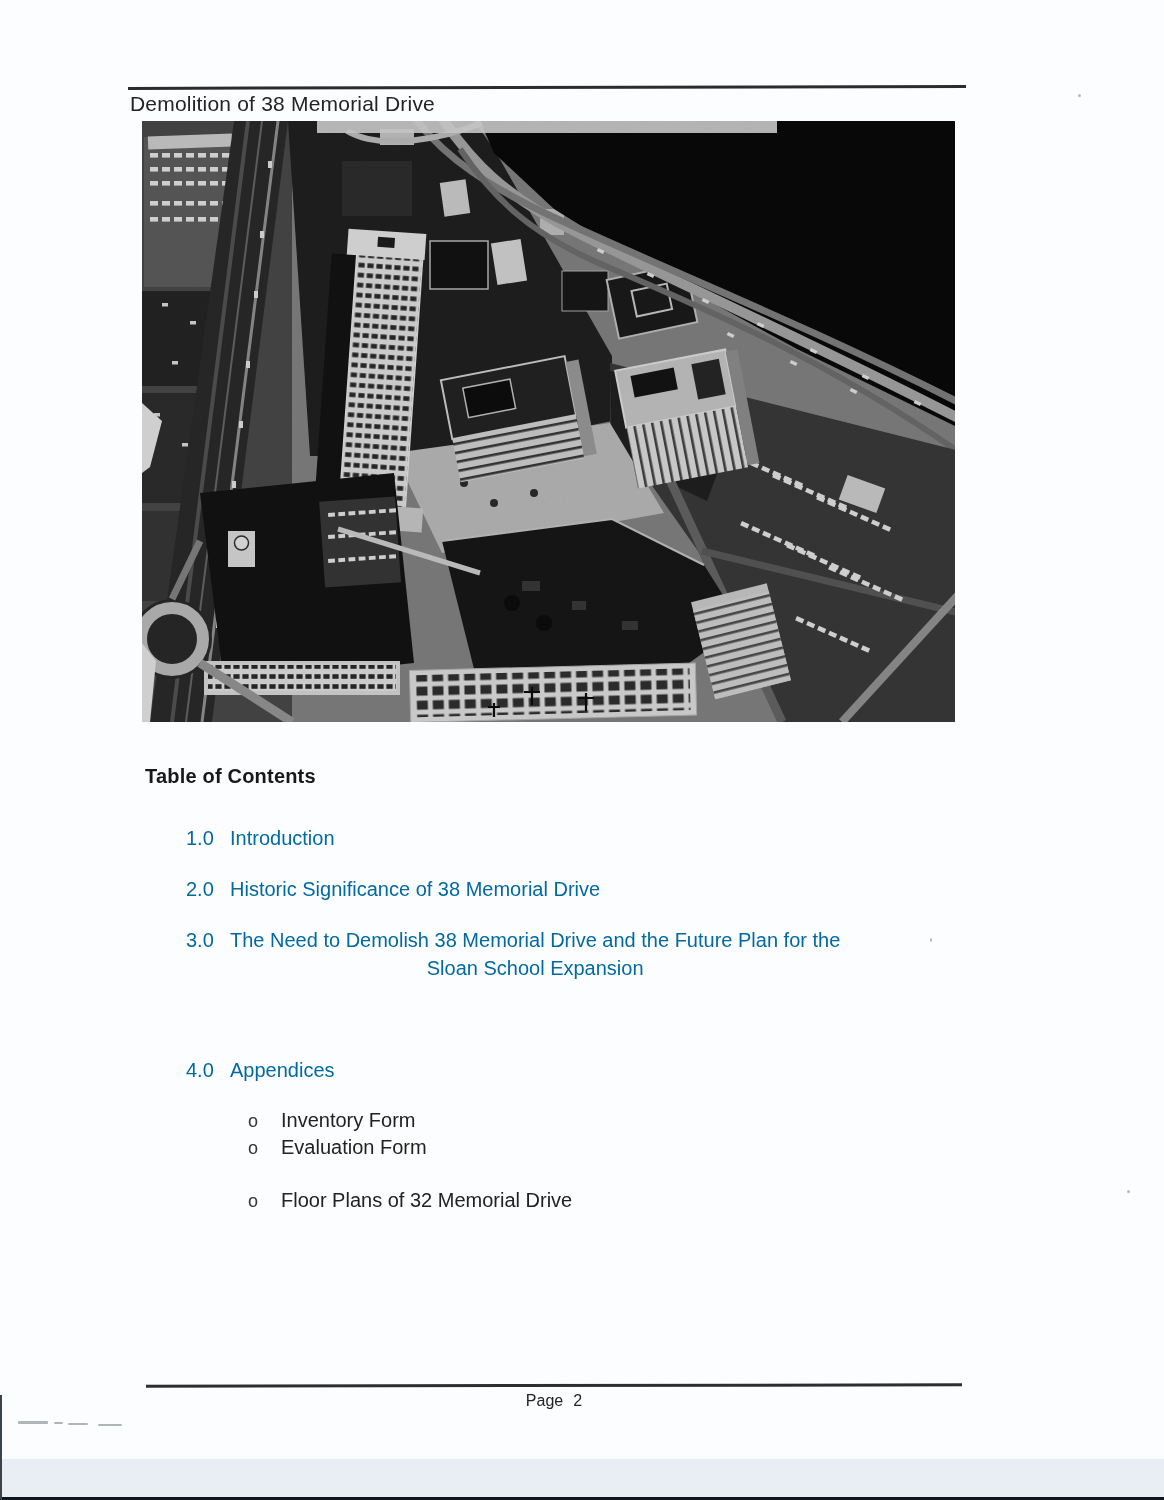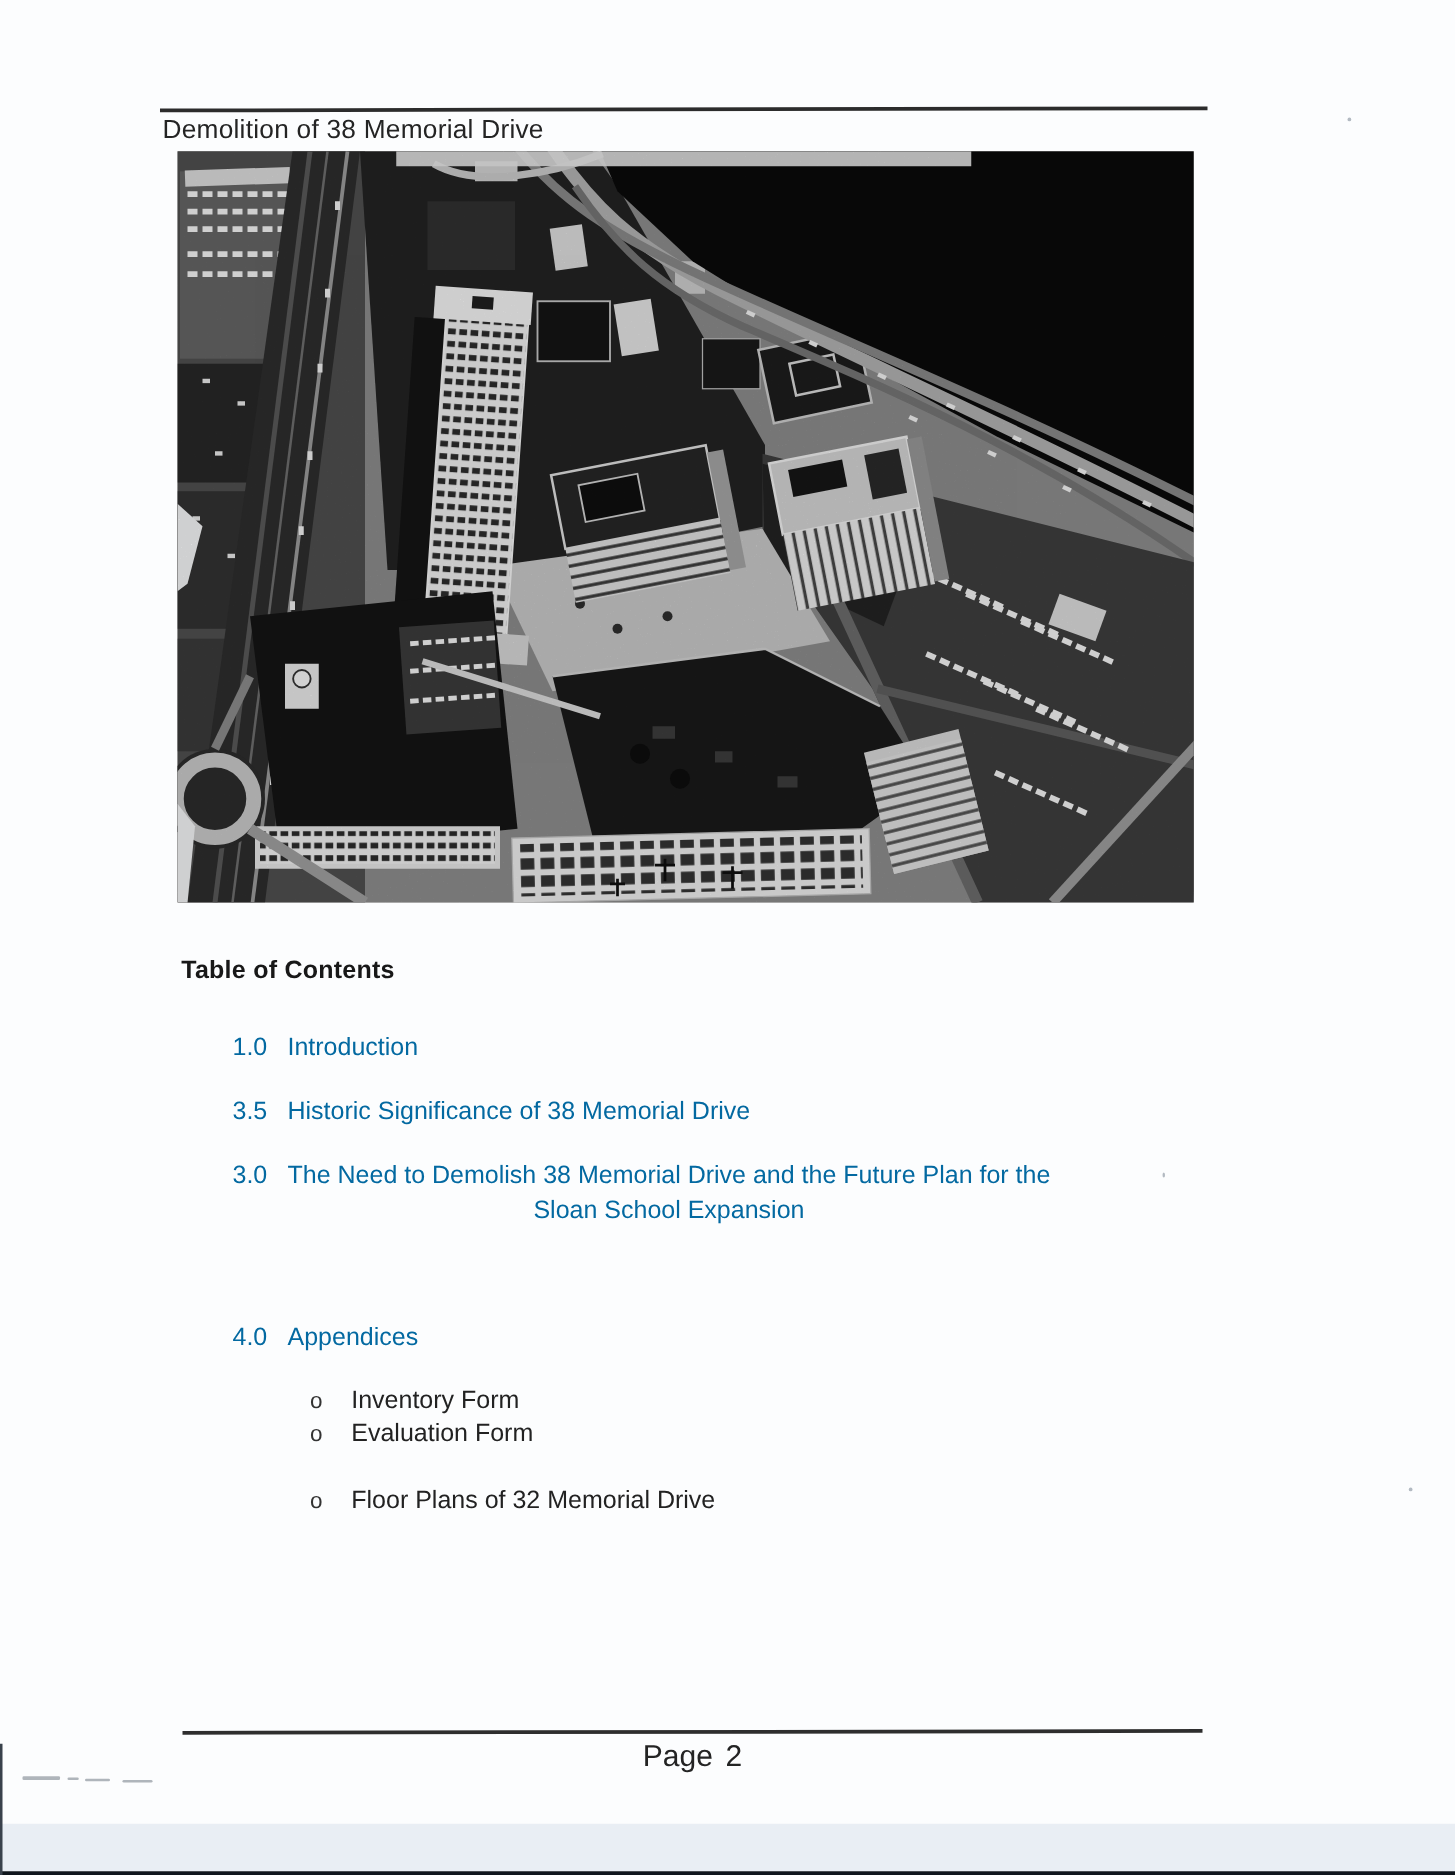--- a/index.html
+++ b/index.html
@@ -35,21 +35,21 @@
   .toc-row .line{display:block;text-align:center;}
   .toc-bullet{position:absolute;left:248px;font-size:20px;line-height:27px;color:#222;}
   .toc-bullet .b{display:inline-block;width:33px;font-size:18px;color:#333;}
   
   .footer-rule{
     position:absolute;top:1384px;left:146px;width:816px;height:3px;
     background:#2e2e2e;transform:rotate(-.1deg);
   }
   .footer-text{
     position:absolute;top:1392px;left:146px;width:816px;text-align:center;
-    font-size:24px;color:#242424;
+    font-size:16px;color:#242424;
   }
   .footer-text .num{margin-left:10px;}
   
   .dash{position:absolute;background:#969ca4;opacity:.75;border-radius:1px;}
   .d1{left:18px;top:1421px;width:30px;height:3px;}
   .d2{left:54px;top:1422px;width:9px;height:2px;}
   .d3{left:68px;top:1423px;width:20px;height:2px;}
   .d4{left:98px;top:1424px;width:24px;height:2px;}
   .bottom-band{position:absolute;left:0;top:1459px;width:1164px;height:38px;background:#e9eef4;}
   .bottom-edge{position:absolute;left:0;top:1497px;width:1164px;height:3px;background:#10161d;}
@@ -264,21 +264,21 @@
     </svg>
   </figure>
 
   <div class="toc-heading">Table of Contents</div>
 
   <div class="toc-row" style="top:824px">
     <span class="num">1.0</span><span class="txt">Introduction</span>
   </div>
 
   <div class="toc-row" style="top:875px">
-    <span class="num">3.5</span><span class="txt">Historic Significance of 38 Memorial Drive</span>
+    <span class="num">2.0</span><span class="txt">Historic Significance of 38 Memorial Drive</span>
   </div>
 
   <div class="toc-row" style="top:926px">
     <span class="num">3.0</span><span class="lines">
       <span class="line">The Need to Demolish 38 Memorial Drive and the Future Plan for the</span>
       <span class="line">Sloan School Expansion</span>
     </span>
   </div>
 
 

